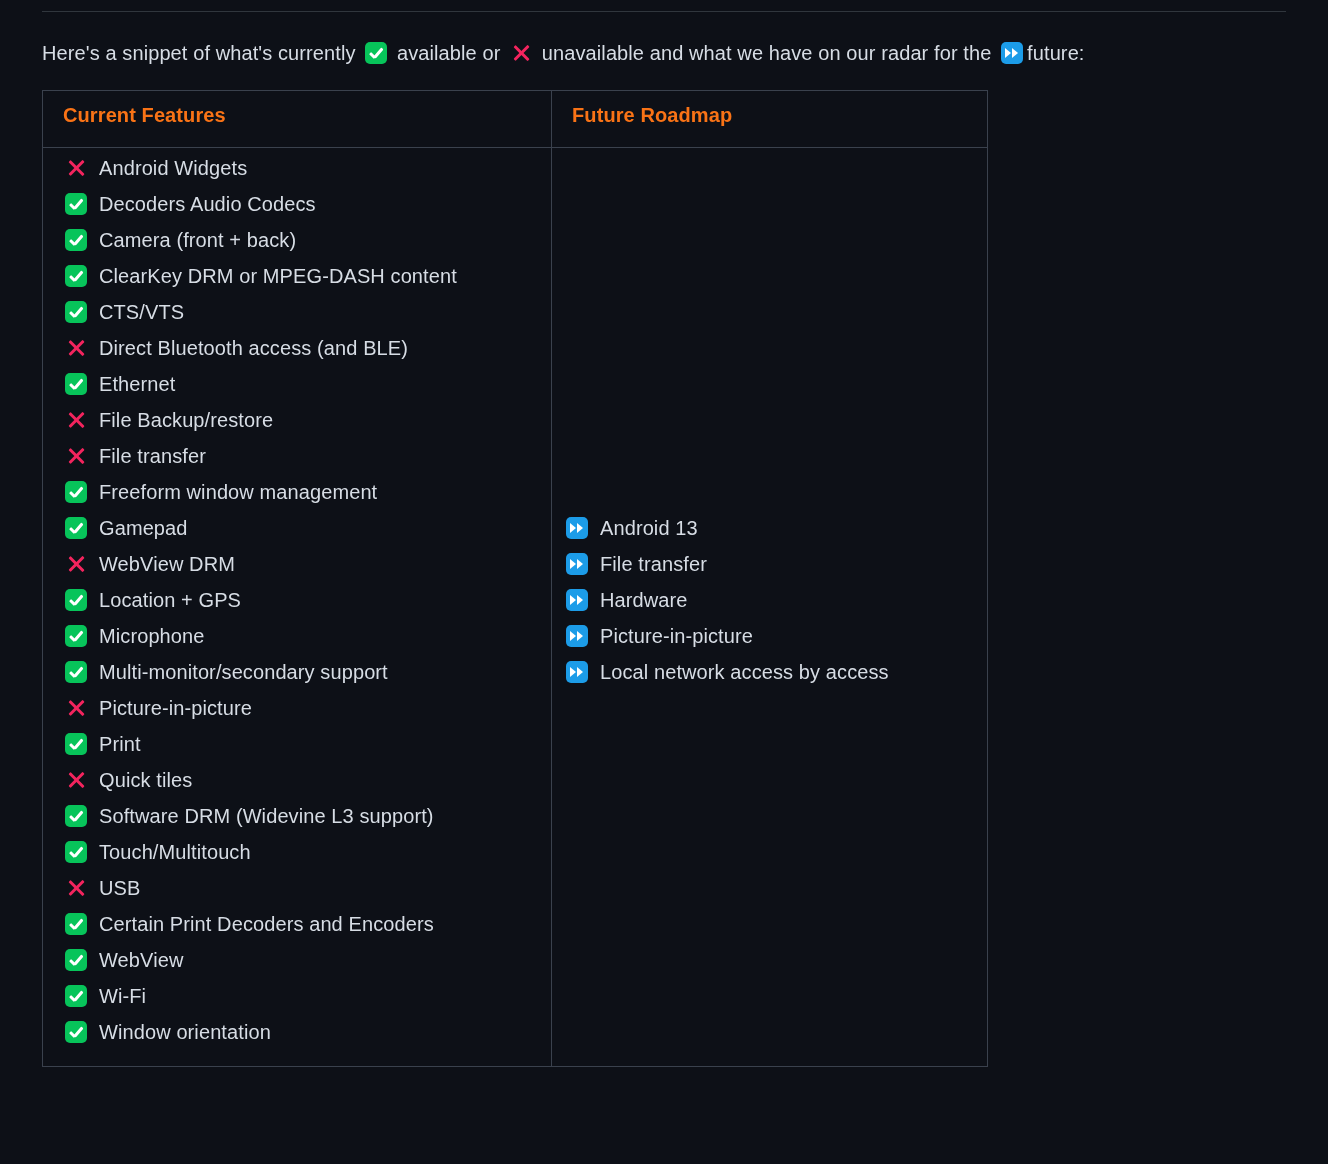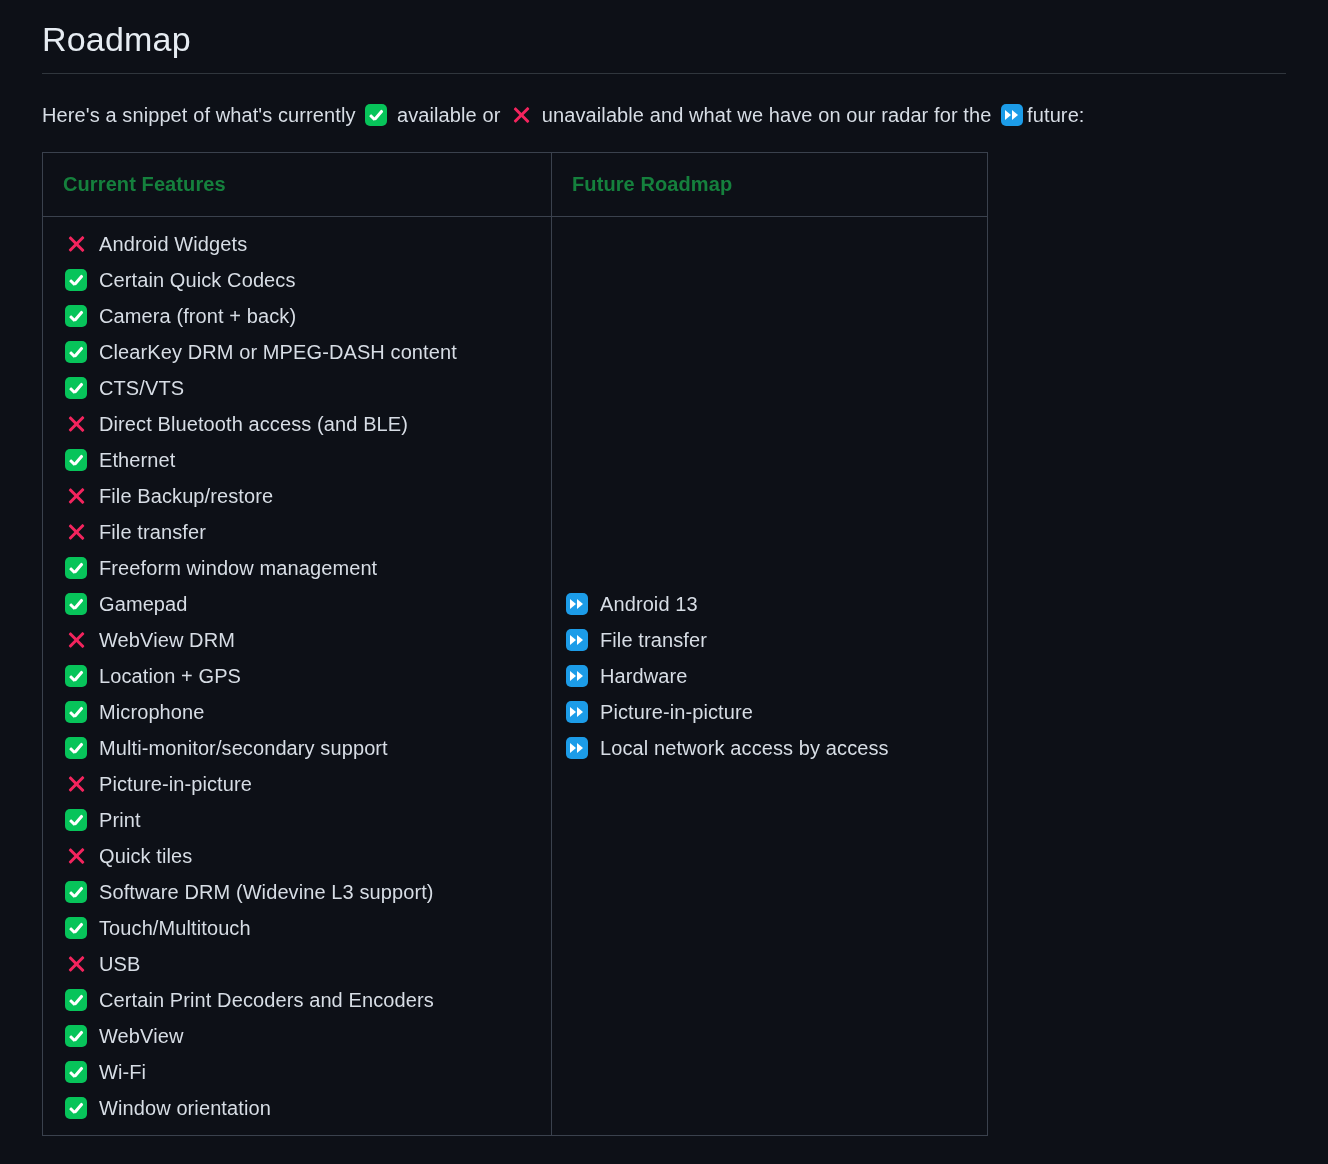--- a/index.html
+++ b/index.html
@@ -119,22 +119,22 @@
     margin-top: 23px;
     border-collapse: collapse;
     border: 1px solid #3a414d;
     table-layout: fixed;
     width: 904px;
   }
   .roadmap-table th {
     text-align: left;
     font-size: 20px;
     font-weight: 700;
-    color: #15803d;
-    padding: 20px 0 20px 20px;
+    color: #f97316;
+    padding: 13px 0 20px 20px;
     border-bottom: 1px solid #3a414d;
     border-right: 1px solid #3a414d;
     letter-spacing: 0.1px;
   }
   .roadmap-table th:last-child { border-right: none; }
   .roadmap-table td {
     vertical-align: middle;
     padding: 0;
     border-right: 1px solid #3a414d;
   }
@@ -142,40 +142,38 @@
   .col-current { width: 488px; }
   .col-future  { width: 415px; }
 
   .feat-list {
     list-style: none;
     margin: 0;
     padding: 9px 0 9px 22px;
   }
   .feat-list li {
     display: flex;
-    align-items: center;
     height: 36px;
     font-size: 20px;
     color: #d7dde5;
     letter-spacing: 0.1px;
     white-space: nowrap;
   }
   .feat-list li .label {
     margin-left: 12px;
   }
   .future-cell .feat-list {
     padding-left: 14px;
   }
 </style>
 </head>
 <body>
 
 <div class="page">
 
-  <h1 class="page-title">Roadmap</h1>
   <div class="title-rule"></div>
 
   <p class="intro">
     <span>Here's a snippet of what's currently</span>
     <span class="ic ic-check"></span>
     <span>available or</span>
     <span class="ic ic-cross"></span>
     <span>unavailable and what we have on our radar for the</span>
     <span class="ic ic-ff"></span><span>future:</span>
   </p>
@@ -190,21 +188,21 @@
     <tbody>
       <tr>
         <td class="current-cell">
           <ul class="feat-list" id="current-list">
               <li>
                 <span class="ic ic-cross"></span>
                 <span class="label">Android Widgets</span>
               </li>
               <li>
                 <span class="ic ic-check"></span>
-                <span class="label">Certain Quick Codecs</span>
+                <span class="label">Decoders Audio Codecs</span>
               </li>
               <li>
                 <span class="ic ic-check"></span>
                 <span class="label">Camera (front + back)</span>
               </li>
               <li>
                 <span class="ic ic-check"></span>
                 <span class="label">ClearKey DRM or MPEG-DASH content</span>
               </li>
               <li>

